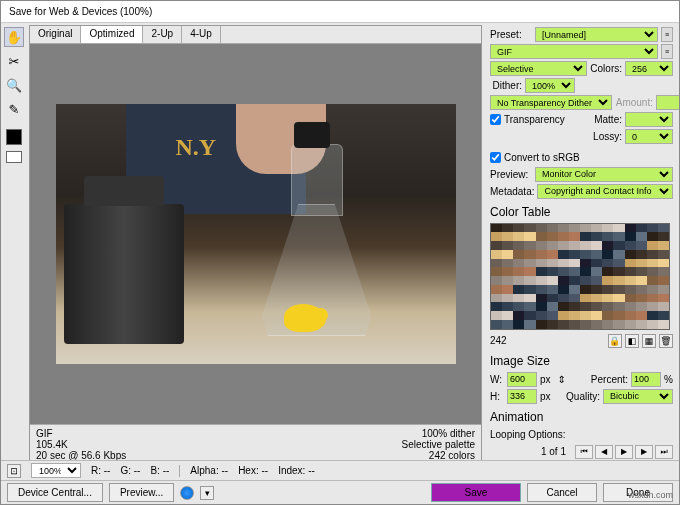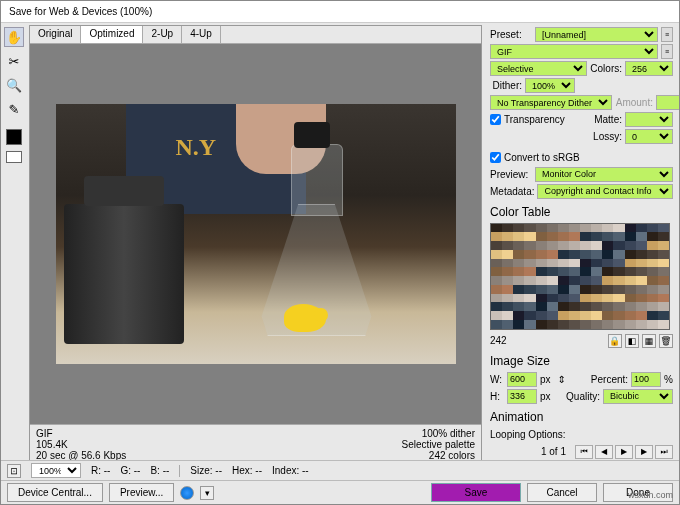--- a/index.html
+++ b/index.html
@@ -393,21 +393,21 @@
   </div>
 </div>
 
 <div class="bottombar">
   <div class="ctbtn">⊡</div>
   <select class="zoomsel"><option>100%</option></select>
   <span>R: --</span>
   <span>G: --</span>
   <span>B: --</span>
   <span style="border-left:1px solid #aaa;height:12px"></span>
-  <span>Size: --</span>
+  <span>Alpha: --</span>
   <span>Hex: --</span>
   <span>Index: --</span>
 </div>
 
 <div class="btnbar">
   <div class="btn">Device Central...</div>
   <div class="btn">Preview...</div>
   <div class="ctbtn" style="background:radial-gradient(circle,#39f,#06c);border-radius:50%"></div>
   <div class="ctbtn">▾</div>
   <div class="spacer"></div>

